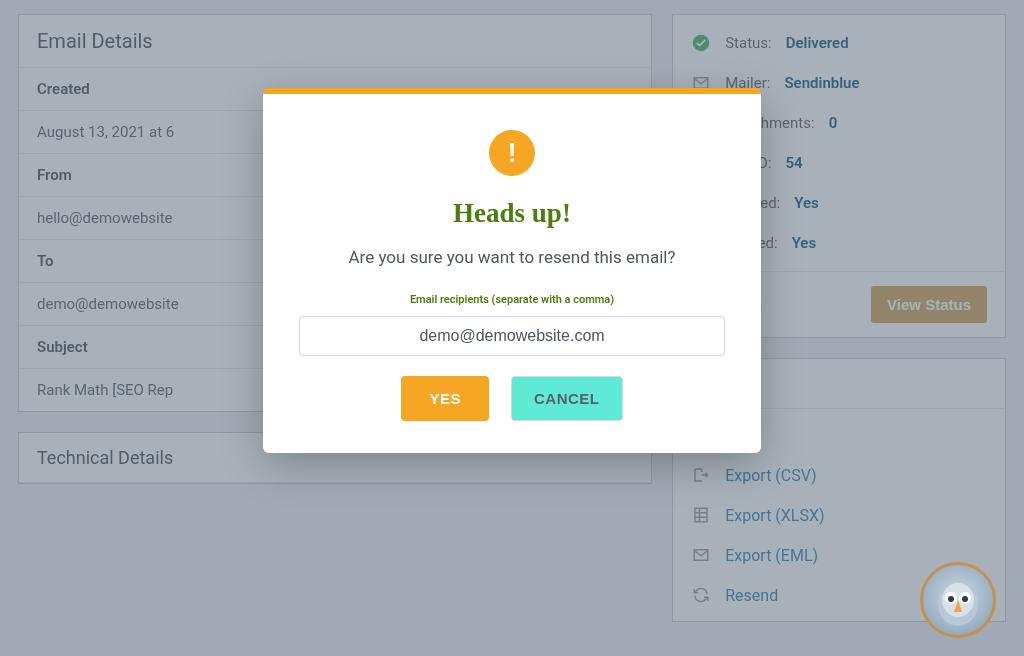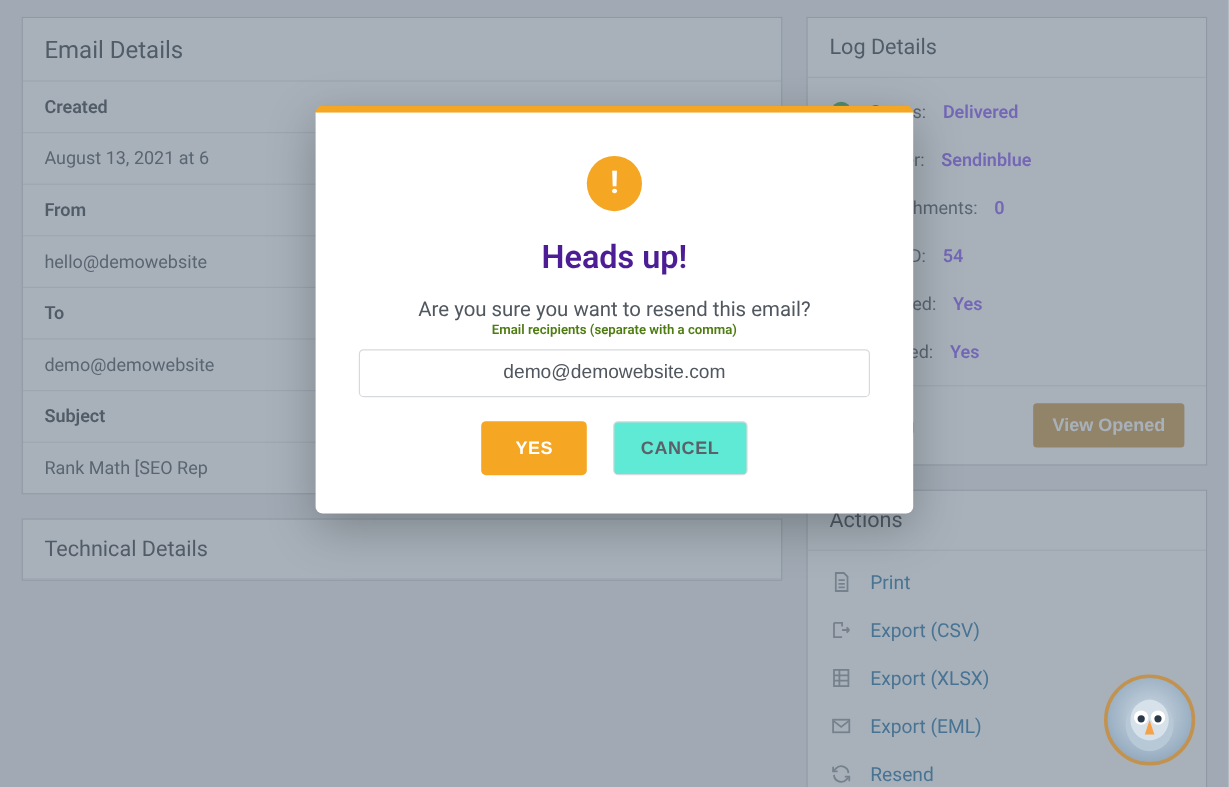--- a/index.html
+++ b/index.html
@@ -58,21 +58,21 @@
     padding: 10px 18px;
     font-size: 15px;
     color: #50575e;
   }
   .meta-row .ic {
     width: 20px; height: 20px; display:flex; align-items:center; justify-content:center;
     color: #8f959c;
     flex-shrink: 0;
   }
   .meta-row .lbl { color: #50575e; }
-  .meta-row .val { font-weight: 600; color: #8b5cf6; }
+  .meta-row .val { font-weight: 600; color: #0c4a6e; }
 
   .panel-footer {
     display: flex;
     justify-content: space-between;
     align-items: center;
     padding: 14px 18px;
     border-top: 1px solid #e5e7ea;
   }
   .link-danger { color: #50575e; cursor: pointer; font-size: 15px; }
   .btn-primary {
@@ -126,26 +126,28 @@
     background: #f5a623;
     display:flex; align-items:center; justify-content:center;
     margin: 0 auto 22px;
     color: #fff;
     font-size: 26px;
     font-weight: 700;
   }
   .modal h2 {
     font-size: 27px;
     font-weight: 600;
-    color: #4c1d95;
+    color: #4d7c0f;
     margin-bottom: 18px;
+    font-family: Liberation Serif, serif;
   }
   .modal p.sub {
     font-size: 17px;
     color: #50575e;
+    margin-bottom: 26px;
   }
   .modal .inp-label {
     font-size: 11px;
     font-weight: 600;
     color: #4d7c0f;
     margin-bottom: 10px;
   }
   .modal input[type=text] {
     width: 100%;
     padding: 10px 12px;
@@ -220,21 +222,20 @@
       </div>
     </div>
 
     <div class="panel">
       <div class="panel-title small">Technical Details</div>
     </div>
   </div>
 
   <div class="right-col">
     <div class="panel">
-      <div class="panel-title small">Log Details</div>
       <div class="meta-list">
         <div class="meta-row">
           <span class="ic">
             <svg width="18" height="18" viewBox="0 0 24 24">
                 <circle cx="12" cy="12" r="11" fill="#3fab57"></circle>
                 <path d="M7 12.5l3 3 7-7" stroke="#fff" stroke-width="2.4" fill="none" stroke-linecap="round" stroke-linejoin="round"></path>
               </svg>
           </span>
           <span class="lbl">Status:</span>
           <span class="val">Delivered</span>
@@ -283,21 +284,21 @@
             <svg width="18" height="18" viewBox="0 0 24 24" fill="#8f959c">
                 <path d="M9 3v9l2-1 2 5 2-1-2-5 3-1z" fill="#8f959c"></path>
               </svg>
           </span>
           <span class="lbl">Clicked:</span>
           <span class="val">Yes</span>
         </div>
       </div>
       <div class="panel-footer">
         <span class="link-danger">Delete Log</span>
-        <button class="btn-primary btn-view">View Opened</button>
+        <button class="btn-primary btn-view">View Status</button>
       </div>
     </div>
 
     <div class="panel">
       <div class="panel-title small">Actions</div>
       <div class="action-list">
         <div class="action-item">
           <span class="ic">
             <svg width="18" height="18" viewBox="0 0 24 24" fill="none" stroke="#8f959c" stroke-width="2">
                 <path d="M6 2h9l4 4v16H6z"></path>

